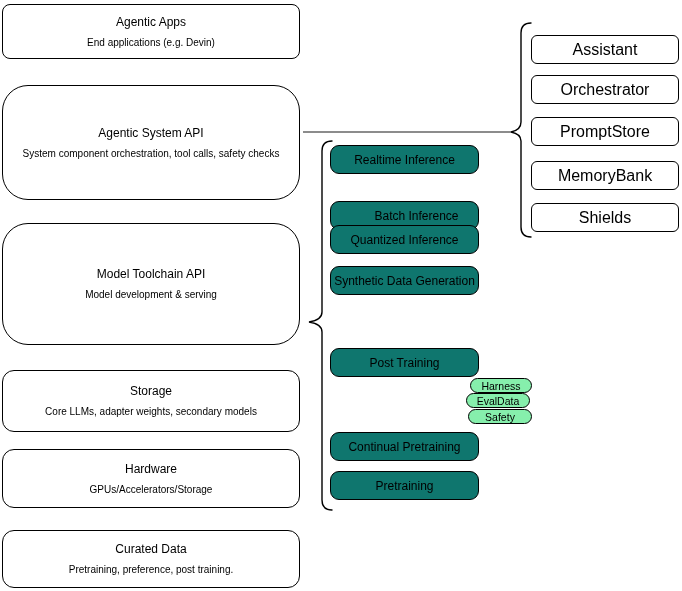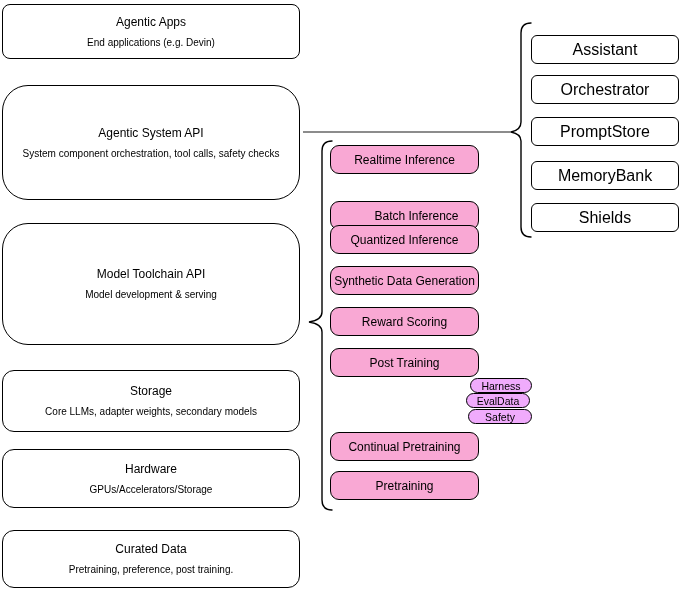--- a/index.html
+++ b/index.html
@@ -42,21 +42,21 @@
   .b6 { top: 530px; height: 58px;  border-radius: 12px; }
   
   .mbox {
     position: absolute;
     left: 330px;
     width: 149px;
     height: 29px;
     box-sizing: border-box;
     border: 1.4px solid #000000;
     border-radius: 9px;
-    background: #f9a8d4;
+    background: #0f766e;
     display: flex;
     align-items: center;
     justify-content: center;
     font-size: 12px;
     text-align: center;
     z-index: 2;
   }
   .m0 { top: 145px; } .m1 { top: 201px; padding-left: 24px; } .m2 { top: 225px; }
   .m3 { top: 266px; } .m4 { top: 307px; } .m5 { top: 348px; }
   .m6 { top: 390px; } .m7 { top: 432px; } .m8 { top: 471px; }
@@ -78,21 +78,21 @@
     z-index: 2;
   }
   .r0 { top: 35px; } .r1 { top: 75px; } .r2 { top: 117px; }
   .r3 { top: 161px; } .r4 { top: 203px; }
   
   .pill {
     position: absolute;
     box-sizing: border-box;
     border: 1.4px solid #000000;
     border-radius: 8px;
-    background: #f0abfc;
+    background: #86efac;
     display: flex;
     align-items: center;
     justify-content: center;
     font-size: 10.5px;
     z-index: 4;
   }
   .p0 { left: 470px; top: 378px; width: 62px; height: 15px; }
   .p1 { left: 466px; top: 393px; width: 64px; height: 15px; }
   .p2 { left: 468px; top: 409px; width: 64px; height: 15px; }
 </style>
@@ -132,21 +132,20 @@
   </div>
   <div class="lbox b6">
     <div class="title">Curated Data</div>
     <div class="subtitle">Pretraining, preference, post training.</div>
   </div>
 
   <div class="mbox m0">Realtime Inference</div>
   <div class="mbox m1">Batch Inference</div>
   <div class="mbox m2">Quantized Inference</div>
   <div class="mbox m3">Synthetic Data Generation</div>
-  <div class="mbox m4">Reward Scoring</div>
   <div class="mbox m5">Post Training</div>
   <div class="mbox m7">Continual Pretraining</div>
   <div class="mbox m8">Pretraining</div>
 
   <div class="pill p0">Harness</div>
   <div class="pill p1">EvalData</div>
   <div class="pill p2">Safety</div>
 
   <div class="rbox r0">Assistant</div>
   <div class="rbox r2">PromptStore</div>

